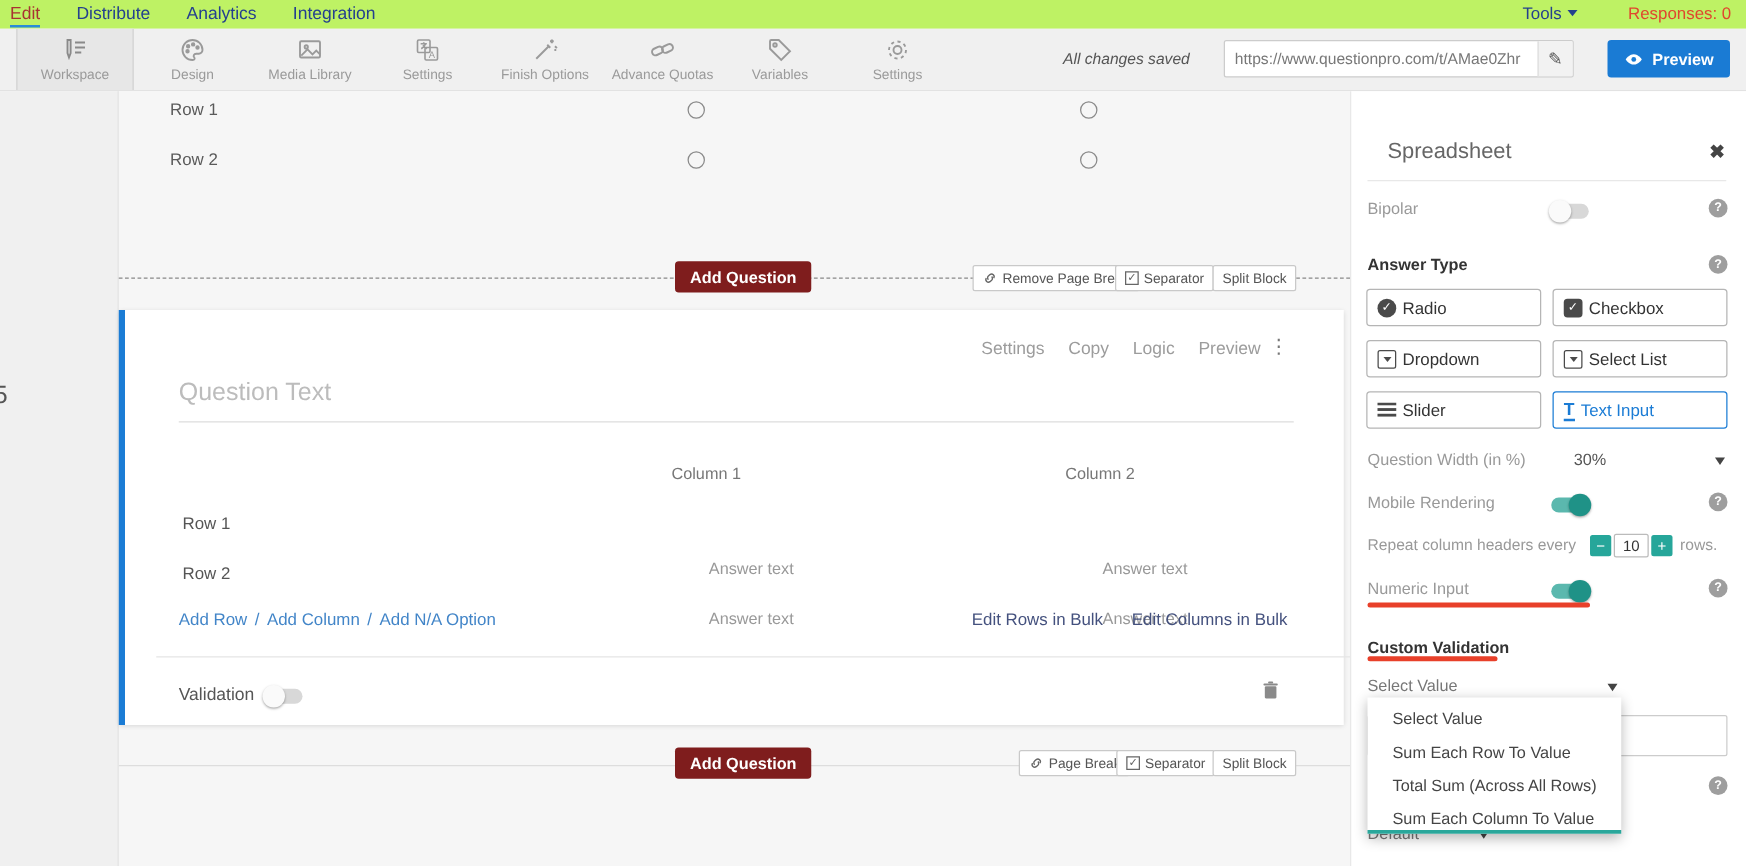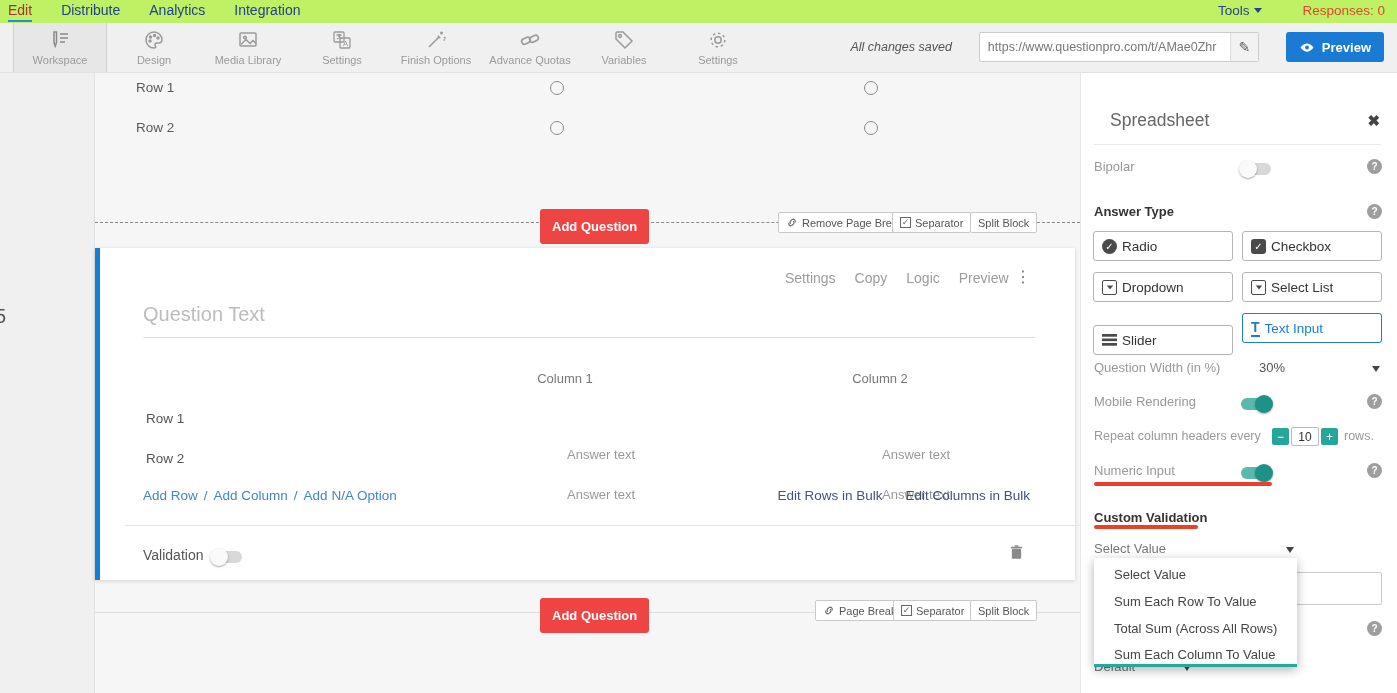--- a/index.html
+++ b/index.html
@@ -31,21 +31,21 @@
 
   
   .main-bg { position: absolute; left: 0; top: 73px; width: 1080px; height: 620px; background: #f6f6f6; }
   .left-rail { position: absolute; left: 0; top: 73px; width: 95px; height: 620px; background: #f0f0f0; border-right: 1px solid #e3e3e3; }
   .q-number { position: absolute; left: -5px; top: 305px; font-size: 20px; color: #555; }
   .prev-row-label { position: absolute; font-size: 13.5px; color: #5a5a5a; }
   .radio-circle { position: absolute; width: 14px; height: 14px; border: 1.5px solid #8a8a8a; border-radius: 50%; background: transparent; cursor: pointer; }
 
   .dash-line { position: absolute; left: 95px; top: 222px; width: 985px; border-top: 1px dashed #888; }
   .solid-line { position: absolute; left: 95px; top: 612px; width: 985px; border-top: 1px solid #ddd; }
-  .add-q-btn { position: absolute; height: 35px; padding: 0 12px; background: #ef4444; color: #fff; border: none; border-radius: 3px; font-size: 13px; font-weight: bold; cursor: pointer; font-family: inherit; }
+  .add-q-btn { position: absolute; height: 25px; padding: 0 12px; background: #7f1d1d; color: #fff; border: none; border-radius: 3px; font-size: 13px; font-weight: bold; cursor: pointer; font-family: inherit; }
   .mini-btn { position: absolute; height: 21px; padding: 0 7px; background: #fff; border: 1px solid #c9c9c9; border-radius: 2px; font-size: 11px; color: #555; display: flex; align-items: center; gap: 4px; cursor: pointer; font-family: inherit; }
   .sep-check { width: 11px; height: 11px; border: 1px solid #666; display: inline-flex; align-items: center; justify-content: center; font-size: 9px; color: #666; line-height: 1; }
 
   
   .q-card { position: absolute; left: 95px; top: 248px; width: 980px; height: 332px; background: #fff; border-left: 5px solid #1b7cd5; box-shadow: 0 1px 4px rgba(0,0,0,0.15); }
   .card-menu { position: absolute; left: 685px; top: 22px; display: flex; gap: 19px; font-size: 14px; color: #9c9c9c; }
   .card-menu span { cursor: pointer; }
   .kebab { position: absolute; left: 915px; top: 19px; font-size: 16px; color: #777; cursor: pointer; }
   .q-text-ph { position: absolute; left: 43px; top: 55px; font-size: 20px; color: #bcbcbc; }
   .q-text-line { position: absolute; left: 43px; top: 89px; width: 892px; border-top: 1px solid #ddd; }
@@ -342,21 +342,21 @@
           <span class="caret-tri"></span>
         </span>
       <span>Dropdown</span>
     </div>
     <div class="at-btn" style="left:161px;top:199px">
       <span class="ati ati-outline">
           <span class="caret-tri"></span>
         </span>
       <span>Select List</span>
     </div>
-    <div class="at-btn" style="left:12px;top:252px">
+    <div class="at-btn" style="left:12px;top:240px">
       <span class="ati-slider"></span>
       <span>Slider</span>
     </div>
     <div class="at-btn selected" style="left:161px;top:240px">
       <span class="ati-text">T</span>
       <span>Text Input</span>
     </div>
 
     <span class="sb-label" style="top:287px">Question Width (in %)</span>
     <span class="sb-value" style="left:178px;top:287px">30%</span>

